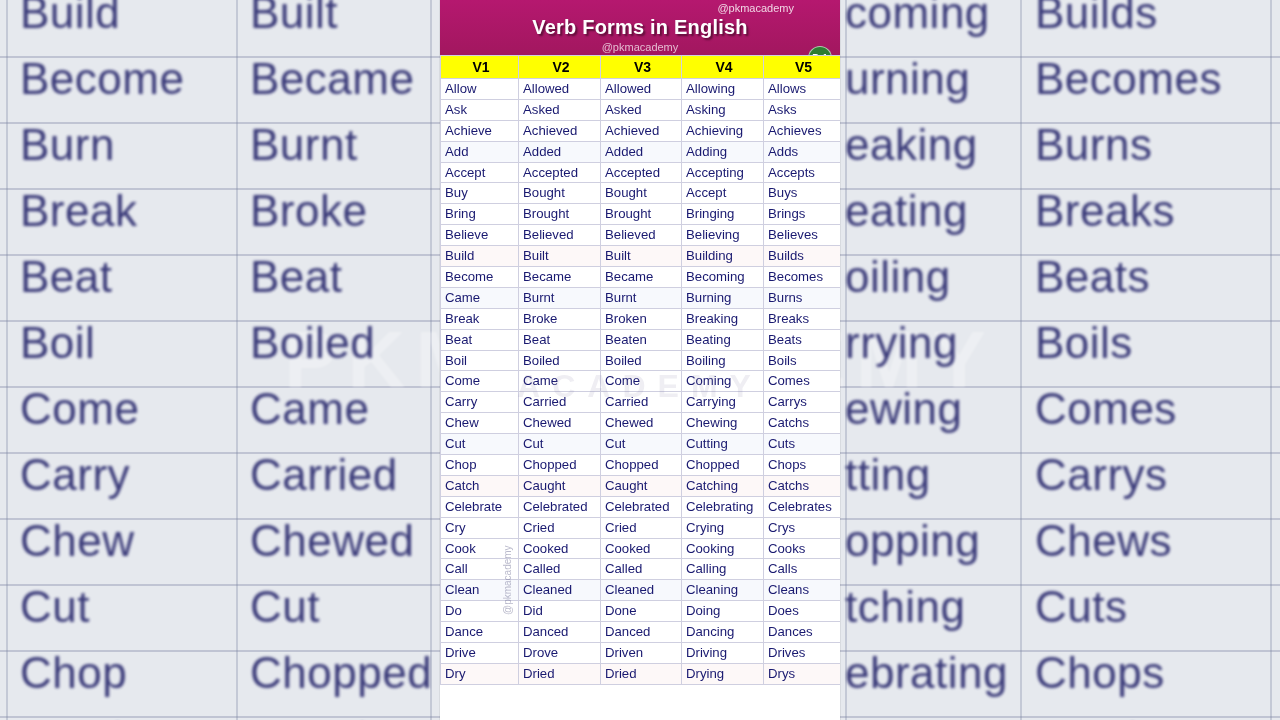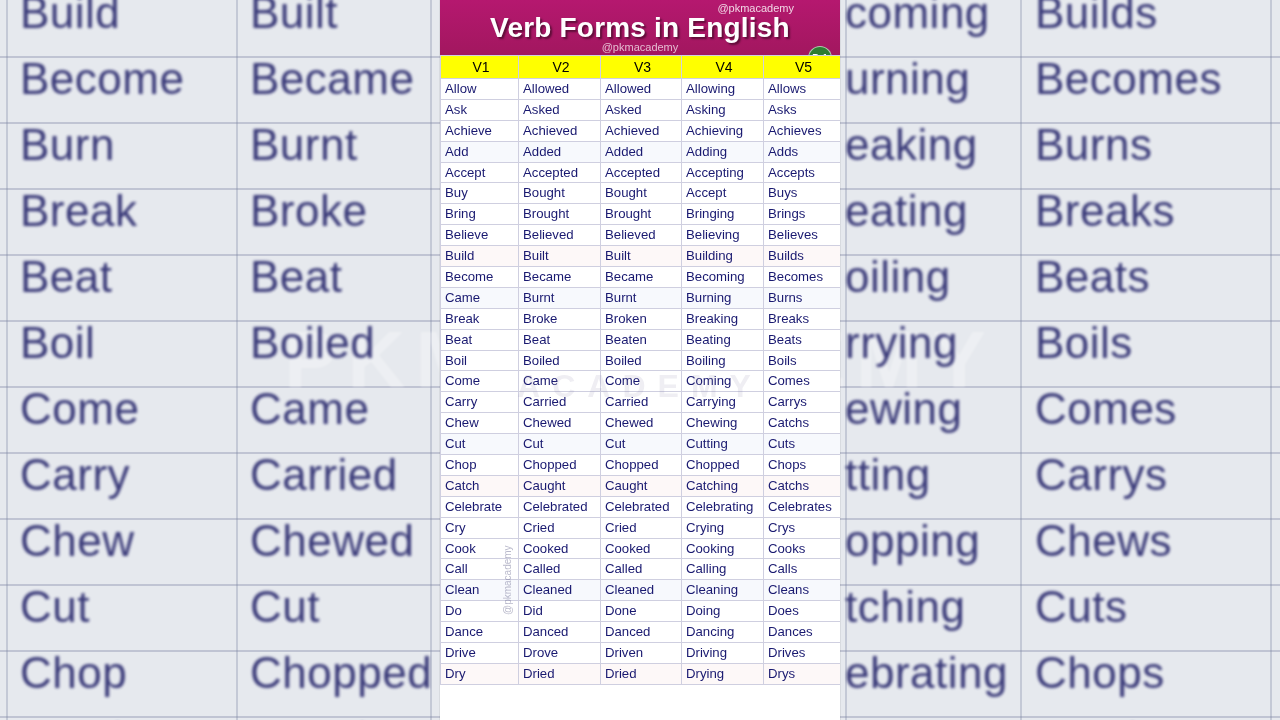--- a/index.html
+++ b/index.html
@@ -88,21 +88,21 @@
   .header {
     position: relative;
     height: 55px;
     background: linear-gradient(180deg, #b5186f 0%, #a2175f 100%);
     display: flex;
     align-items: center;
     justify-content: center;
   }
   .header-title {
     color: #ffffff;
-    font-size: 28px;
+    font-size: 20px;
     font-weight: 700;
     text-shadow: 2px 2px 2px rgba(0,0,0,0.45);
     letter-spacing: 0.2px;
   }
   .handle-top {
     position: absolute;
     top: 2px;
     right: 46px;
     color: rgba(255,255,255,0.82);
     font-size: 11px;
@@ -151,21 +151,21 @@
     padding: 1px 4px;
     text-align: left;
     height: 17.9px;
     line-height: 16px;
     overflow: hidden;
     white-space: nowrap;
   }
   table.verbs th {
     background: #ffff00;
     color: #000000;
-    font-weight: 400;
+    font-weight: 700;
     font-size: 14px;
     text-align: center;
     height: 20px;
     padding-left: 7px;
   }
   table.verbs col.c1 { width: 78px; }
   table.verbs col.c2 { width: 82px; }
   table.verbs col.c3 { width: 81px; }
   table.verbs col.c4 { width: 82px; }
   table.verbs col.c5 { width: 77px; }

